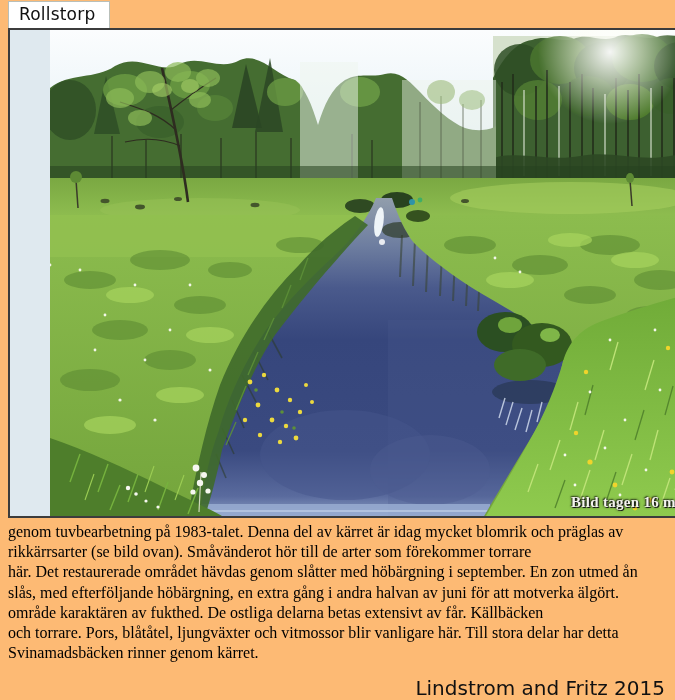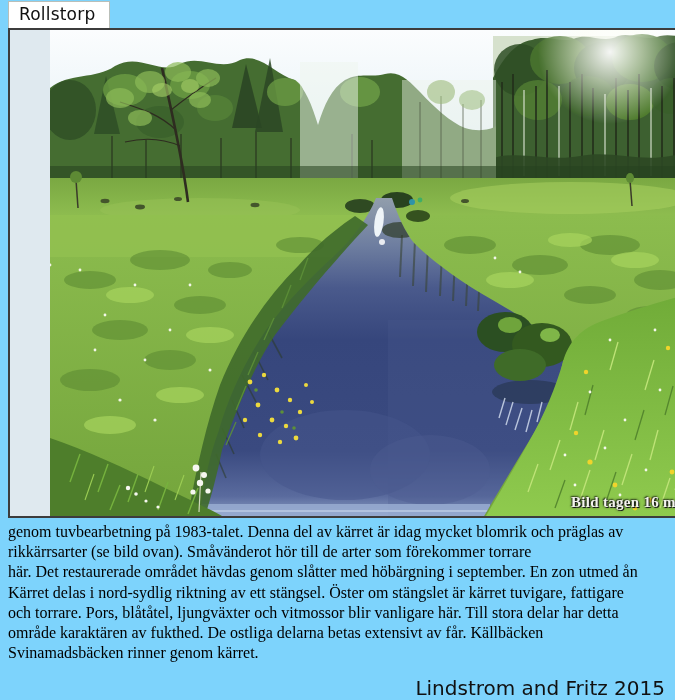--- a/index.html
+++ b/index.html
@@ -1,17 +1,17 @@
 <!DOCTYPE html>
 <html><head>
 <meta charset="utf-8">
 <style>
   html,body{margin:0;padding:0;background:#ffffff;width:675px;height:700px;overflow:hidden;
     font-family:"Liberation Sans",sans-serif;}
-  .page{position:relative;width:675px;height:700px;background:#7dd3fc;}
+  .page{position:relative;width:675px;height:700px;background:#fdba74;}
   .title-tab{position:absolute;left:8px;top:1px;background:#fff;
     border:1px solid #b9bfb9;border-bottom:none;padding:2px 14px 4px 10px;
     font-family:"DejaVu Sans",sans-serif;font-size:17px;color:#101010;letter-spacing:.2px;}
   .photo-frame{position:absolute;left:8px;top:28px;width:646px;height:486px;
     border:2px solid #3c3c3c;border-right-color:#8a8a8a;background:#dfe9ef;padding-left:40px;}
   .photo-frame svg{display:block;}
   .photo-caption{position:absolute;right:7px;bottom:5px;
     font-family:"Liberation Serif",serif;font-weight:bold;font-size:15px;color:#f4f4ee;
     text-shadow:1px 1px 0 #1a1a1a,-1px -1px 1px rgba(20,20,20,.55),0 0 3px #000;letter-spacing:.3px;}
   .description{position:absolute;left:8px;top:522px;width:662px;
@@ -409,21 +409,21 @@
       </g>
     </svg>
 
     <div class="photo-caption">Bild tagen 16 maj</div>
   </div>
 
   <div class="description">
     <div>genom tuvbearbetning på 1983-talet. Denna del av kärret är idag mycket blomrik och präglas av</div>
     <div>rikkärrsarter (se bild ovan). Småvänderot hör till de arter som förekommer torrare</div>
     <div>här. Det restaurerade området hävdas genom slåtter med höbärgning i september. En zon utmed ån</div>
-    <div>Kärret delas i nord-sydlig riktning av ett stängsel. Öster om stängslet är kärret tuvigare, fattigare</div>
+    <div>slås, med efterföljande höbärgning, en extra gång i andra halvan av juni för att motverka älgört.</div>
+    <div>område karaktären av fukthed. De ostliga delarna betas extensivt av får. Källbäcken</div>
     <div>och torrare. Pors, blåtåtel, ljungväxter och vitmossor blir vanligare här. Till stora delar har detta</div>
-    <div>område karaktären av fukthed. De ostliga delarna betas extensivt av får. Källbäcken</div>
     <div>Svinamadsbäcken rinner genom kärret.</div>
   </div>
 
   <div class="credit">Lindstrom and Fritz 2015</div>
 
 </div>
 
 </body></html>

